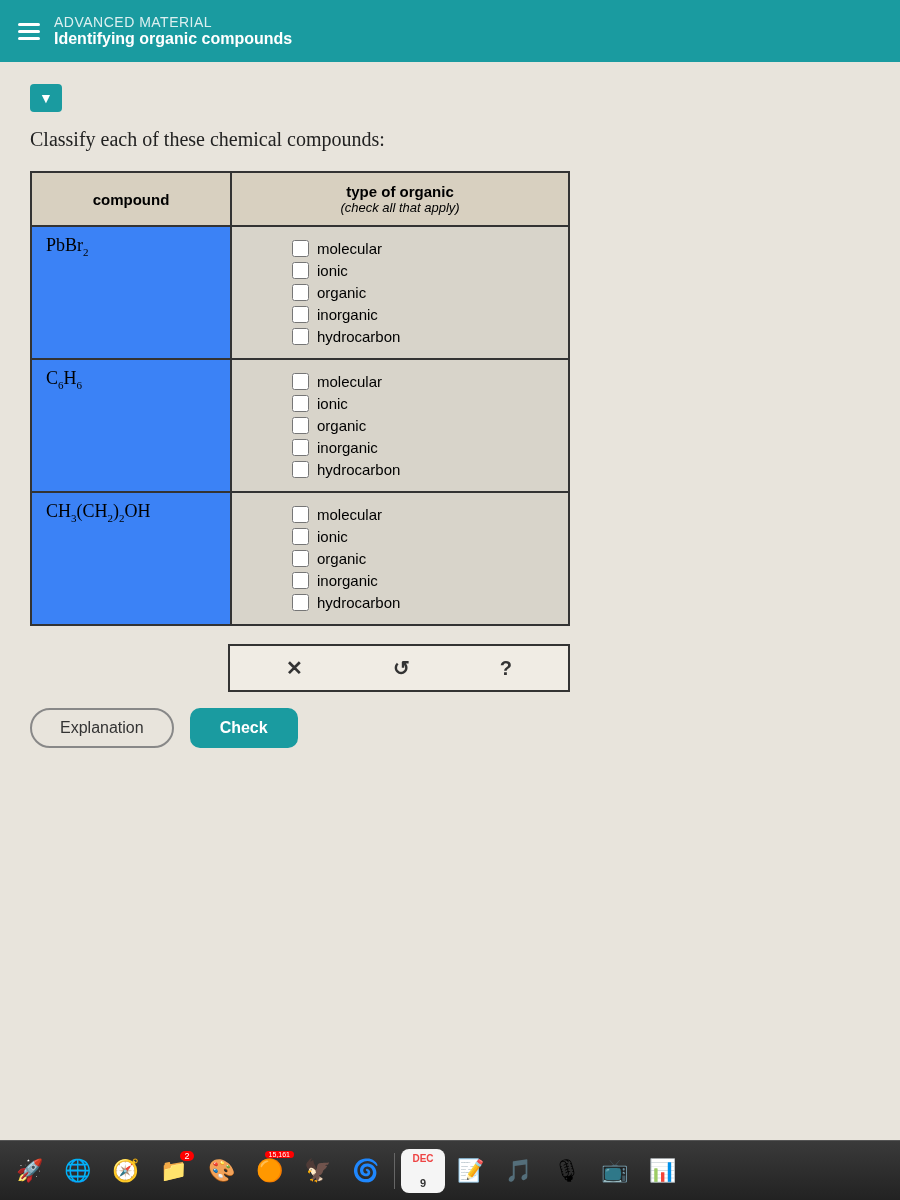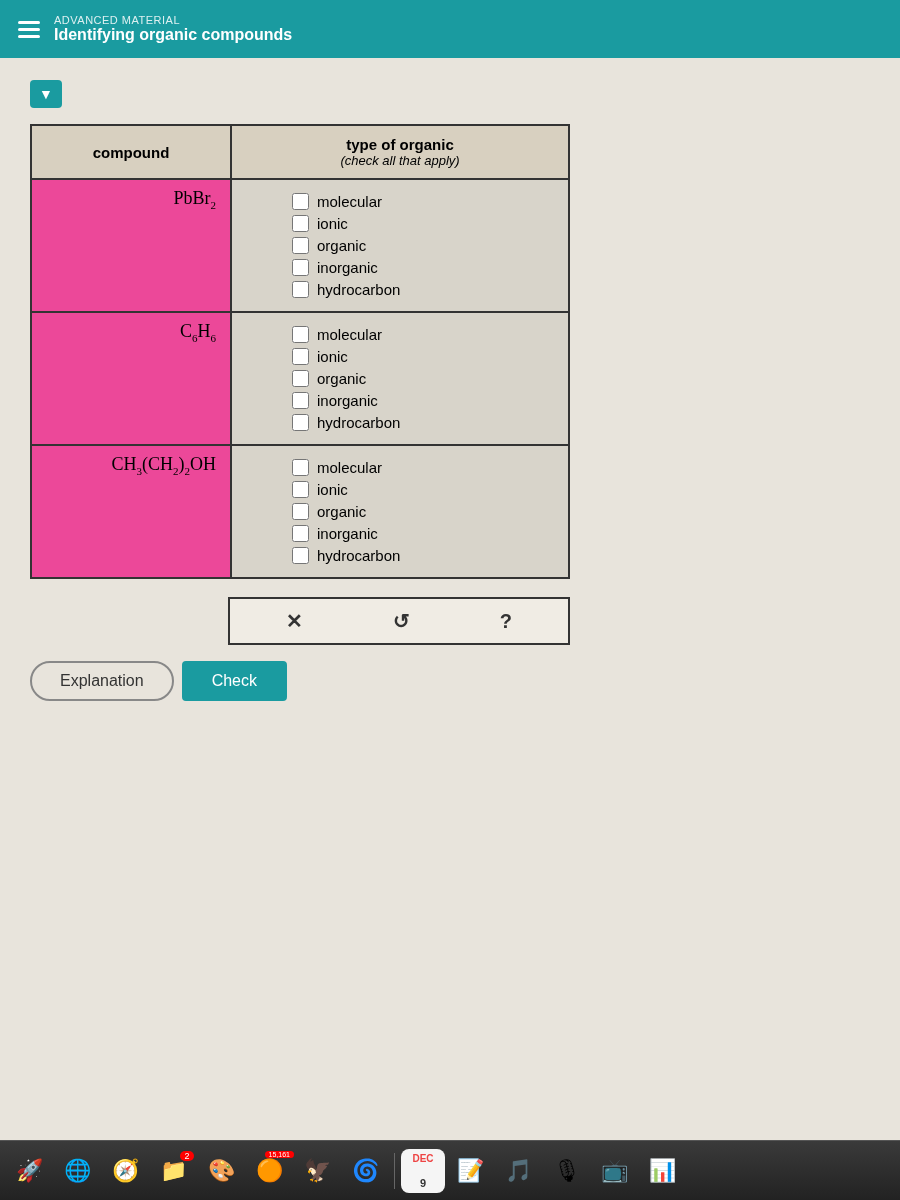--- a/index.html
+++ b/index.html
@@ -31,21 +31,21 @@
       width: 22px;
       height: 3px;
       background: white;
       border-radius: 2px;
     }
     .header-title-area {
       display: flex;
       flex-direction: column;
     }
     .header-subtitle {
-      font-size: 11px;
+      font-size: 14px;
       font-weight: normal;
       opacity: 0.85;
       letter-spacing: 0.5px;
     }
     .header-title {
       font-size: 16px;
       font-weight: bold;
     }
 
     
@@ -109,24 +109,24 @@
       font-weight: bold;
       display: block;
     }
     .th-type .italic-line {
       font-style: italic;
       font-weight: normal;
       display: block;
       font-size: 13px;
     }
     .td-compound {
-      text-align: right;
+      text-align: left;
       vertical-align: middle;
       font-size: 17px;
-      background: #ec4899;
+      background: #3b82f6;
       width: 200px;
     }
     .td-checkboxes {
       background: #d8d4ca;
       padding: 6px 12px;
     }
     .checkbox-row {
       display: flex;
       align-items: center;
       gap: 8px;
@@ -165,39 +165,39 @@
       border: none;
       font-size: 20px;
       cursor: pointer;
       color: #333;
       font-weight: bold;
     }
 
     
     .bottom-buttons {
       display: flex;
-      gap: 8px;
+      gap: 16px;
       margin-top: 10px;
     }
     .btn-explanation {
       background: #e8e4dc;
       border: 2px solid #888;
       border-radius: 22px;
       padding: 9px 28px;
       font-size: 16px;
       cursor: pointer;
       color: #333;
     }
     .btn-check {
       background: #1a9ba0;
       border: 2px solid #1a9ba0;
-      border-radius: 4px;
+      border-radius: 10px;
       padding: 9px 28px;
       font-size: 16px;
-      font-weight: normal;
+      font-weight: bold;
       cursor: pointer;
       color: white;
     }
 
     
     .dock-bar {
       position: fixed;
       bottom: 0;
       left: 0;
       width: 900px;
@@ -255,20 +255,21 @@
     <span class="header-title">Identifying organic compounds</span>
   </div>
 </div>
 
 <div class="main-content">
 
   
   <button class="collapse-btn">▼</button>
 
   
+  <p class="page-instruction">Classify each of these chemical compounds:</p>
 
   
   <table class="compound-table">
     <thead>
       <tr>
         <th class="th-compound">
           <span>compound</span>
         </th>
         <th class="th-type">
           <span class="bold-line">type of organic</span>

